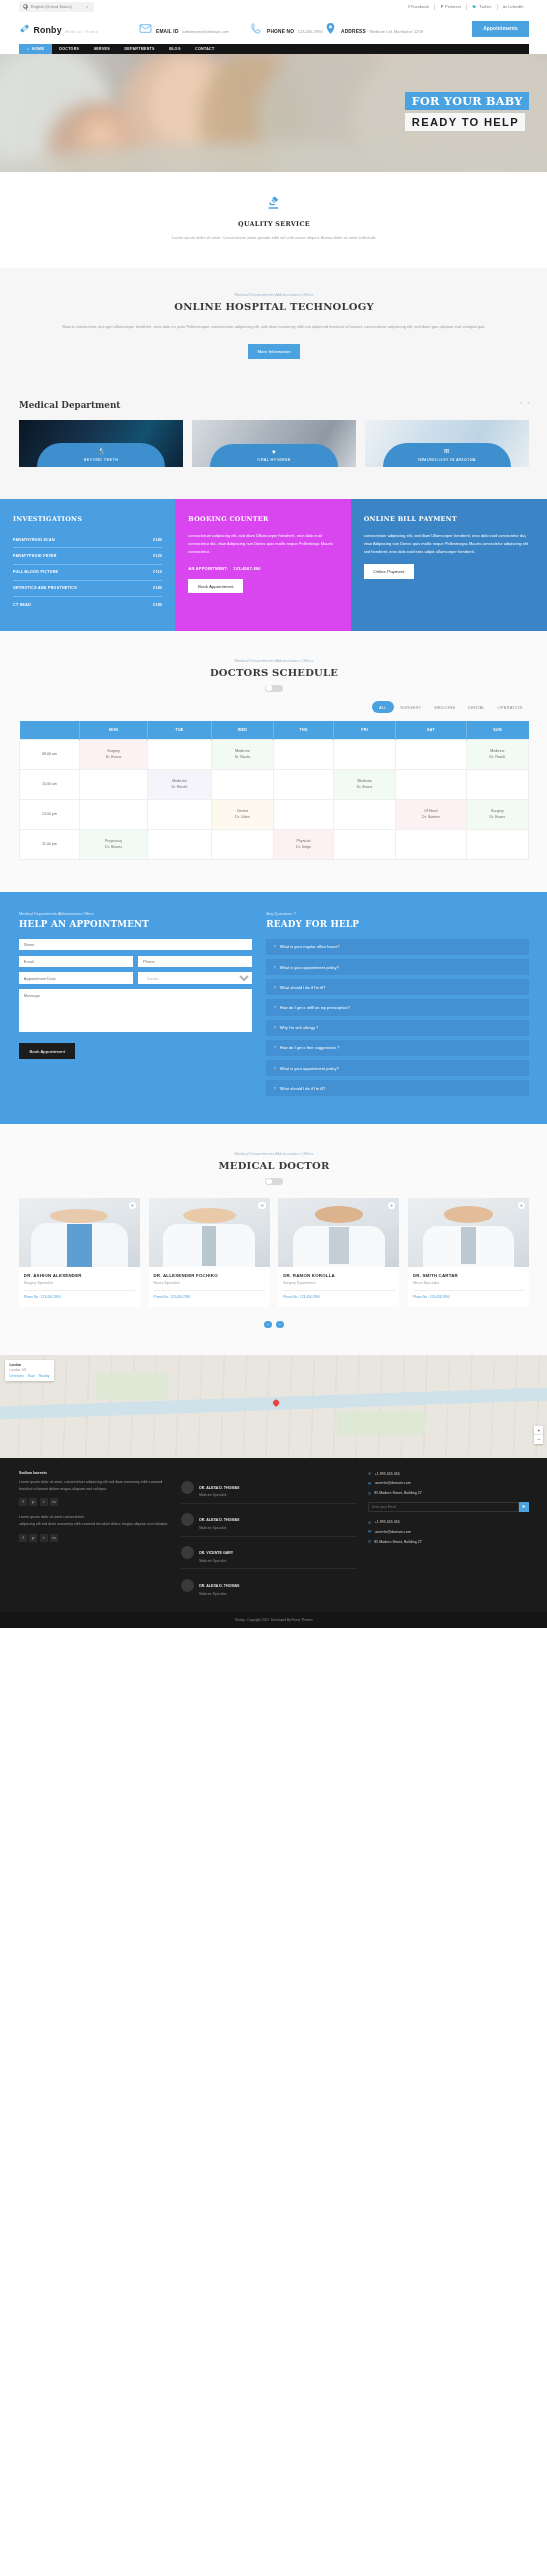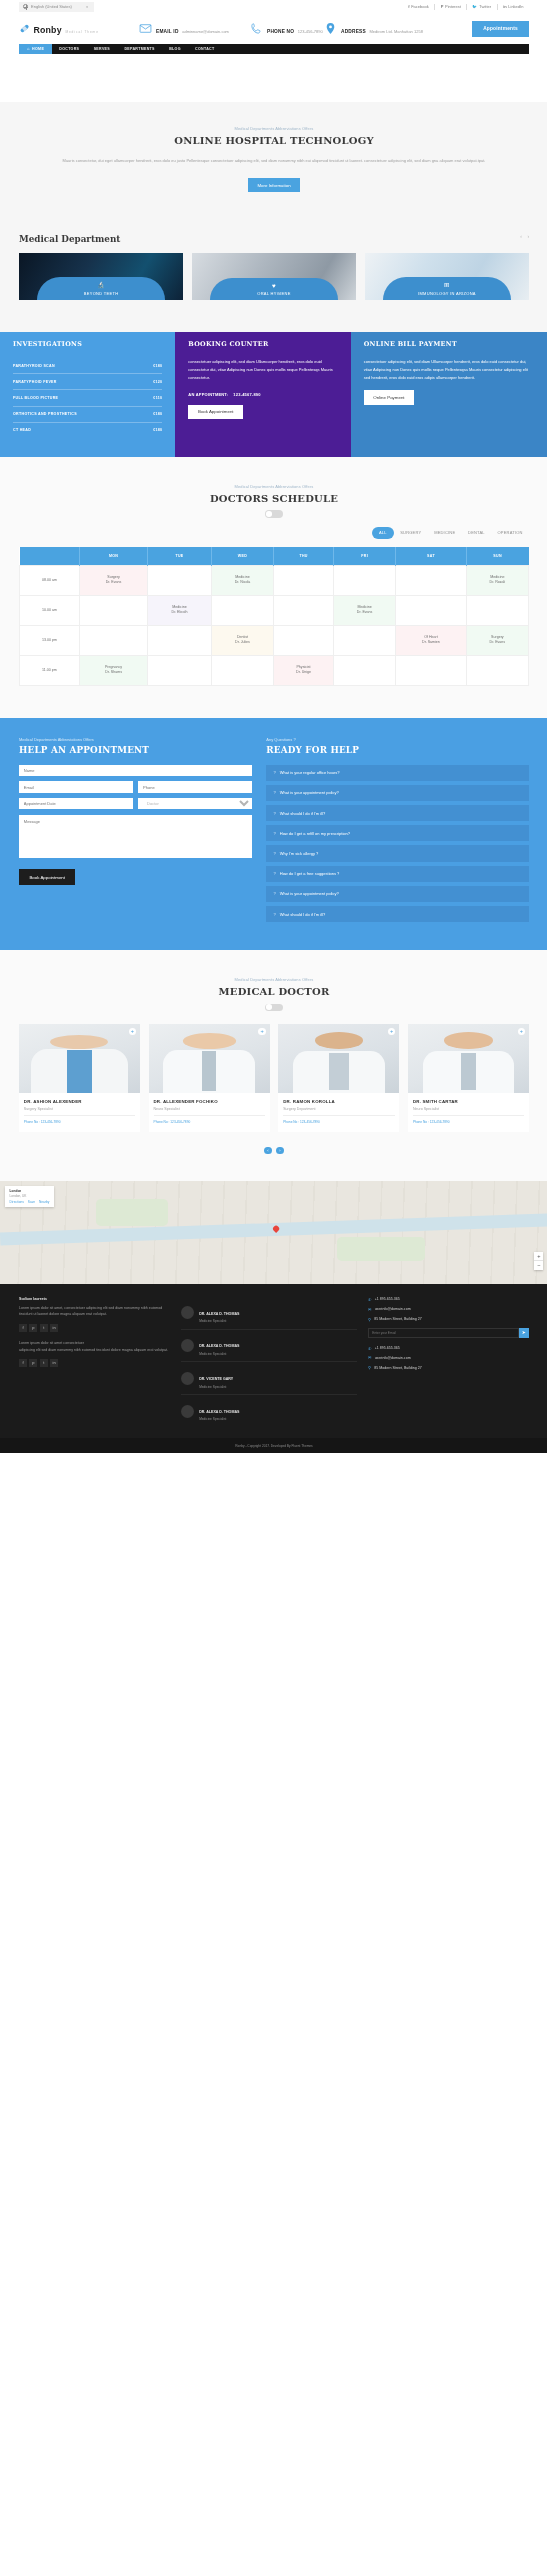--- a/index.html
+++ b/index.html
@@ -73,23 +73,23 @@
   .dept-head h2 { font-size:8.8px; color:#3a3a3a; font-family:"DejaVu Serif",serif; }
   .arrows { display:flex; gap:5.6px; color:#b6b6b6; font-size:4.8px;}
   .dept-grid { display:flex; gap:8.8px; }
   .dcard { flex:1; position:relative; height:47px; overflow:hidden;}
   .dcard .dimg { position:absolute; inset:0; }
   .dcard .dlabel { position:absolute; left:11%; right:11%; bottom:0; background:#3d8fce; color:#fff; text-align:center; font-size:4px; letter-spacing:0.3px; padding:4px 0 4.8px; border-radius:29px 29px 0 0;}
   .dcard .dlabel .dic { display:block; font-size:6.4px; margin-bottom:1.6px; }
 
   
   .pricing { display:flex; }
-  .pcol { padding:8px 13px 19px; color:#fff;}
+  .pcol { padding:16px 13px 19px; color:#fff;}
   .p1 { background:#4a9fe3; width:32%; }
-  .p2 { background:#4c1d95; width:32%; }
+  .p2 { background:#d946ef; width:32%; }
   .p3 { background:#3b85c6; width:36%; }
   .pcol h3 { font-size:6.4px; letter-spacing:0.3px; font-family:"DejaVu Serif",serif; margin-bottom:9.6px;}
   .prow { display:flex; justify-content:space-between; align-items:center; font-size:3.6px; font-weight:bold; letter-spacing:0.3px; padding:5.6px 0; border-bottom:0.8px solid rgba(255,255,255,.28);}
   .prow:last-child{border-bottom:none;}
   .pcol p { font-size:4px; line-height:8px; }
   .apptline { font-size:4px; font-weight:bold; letter-spacing:0.2px; margin-top:9.6px;}
   .wbtn { margin-top:8px; background:#fff; color:#3a3a3a; font-size:4.4px; padding:4.8px 9.6px; border:none; display:inline-block; cursor:pointer;}
 
   
   .sched { background:#fafafa; padding:27px 19px 32px; text-align:center;}
@@ -259,22 +259,49 @@
         <em style="font-style:normal">HOME</em>
       </span>
       <a href="#">DOCTORS</a>
       <a href="#">SERVES</a>
       <a href="#">DEPARTMENTS</a>
       <a href="#">BLOG</a>
       <a href="#">CONTACT</a>
     </div>
   </div>
 
+  <div class="hero">
+    <div class="photo">
+      <div class="blob" style="left:-16px;top:-8px;width:128px;height:136px;background:#dfe2dd;"></div>
+      <div class="blob" style="left:48px;top:48px;width:96px;height:88px;background:#caa78f;"></div>
+      <div class="blob" style="left:76px;top:56px;width:56px;height:63px;background:#e3b89a;"></div>
+      <div class="blob" style="left:87px;top:69px;width:29px;height:24px;background:#f0cdb3;"></div>
+      <div class="blob" style="left:120px;top:-4.8px;width:120px;height:120px;background:#e2c0a6;"></div>
+      <div class="blob" style="left:148px;top:4.8px;width:76px;height:92px;background:#edd0b6;"></div>
+      <div class="blob" style="left:200px;top:0px;width:104px;height:128px;background:#c9ae8a;"></div>
+      <div class="blob" style="left:257px;top:-8px;width:160px;height:144px;background:#c6c3b8;"></div>
+      <div class="blob" style="left:353px;top:-16px;width:225px;height:160px;background:#d2cec3;"></div>
+      <div class="blob" style="left:0;top:88px;width:561px;height:56px;background:#cfcdc2;"></div>
+    </div>
+    <div class="hero-cap">
+      <div class="cap1">FOR YOUR BABY</div><br>
+      <div class="cap2">READY TO HELP</div>
+    </div>
+  </div>
 
   <div class="features">
+    <div class="feat">
+      <div class="ficon">
+        <svg viewBox="0 0 24 24" width="17.6" height="17.6" fill="#4aa3e0">
+            <path d="M7 18h11v2H5v-2h2zm2.5-2.5c-2.2 0-4-1.8-4-4h2a2 2 0 002 2h4v2h-4zM13 3l5 5-3 3-5-5 3-3zm-3.2 4.3l3.9 3.9-1.1 1.1-3.9-3.9 1.1-1.1z"></path>
+          </svg>
+      </div>
+      <h3>QUALITY SERVICE</h3>
+      <p>Lorem ipsum dolor sit amet. Consectetuer proin gravida nibh vel velit auctor aliquet. Aenea dolor sit amet sollicitudi.</p>
+    </div>
   </div>
 
   <div class="about">
     <div class="eyebrow">Medical Departments Abbreviations Offers</div>
     <div class="h2">ONLINE HOSPITAL TECHNOLOGY</div>
     <p>Mauris consectetur, dui eget ullamcorper hendrerit, eros dolo eu justo Pellentesque consectetuer adipiscing elit, sed diam nonummy nibh eui aliqsmod tincidunt ut laoreet. consectetuer adipiscing elit, sed diam gna aliquam erat volutpat.tpat.</p>
     <button class="btn-outline">More Information</button>
   </div>
 
   <div class="dept">

